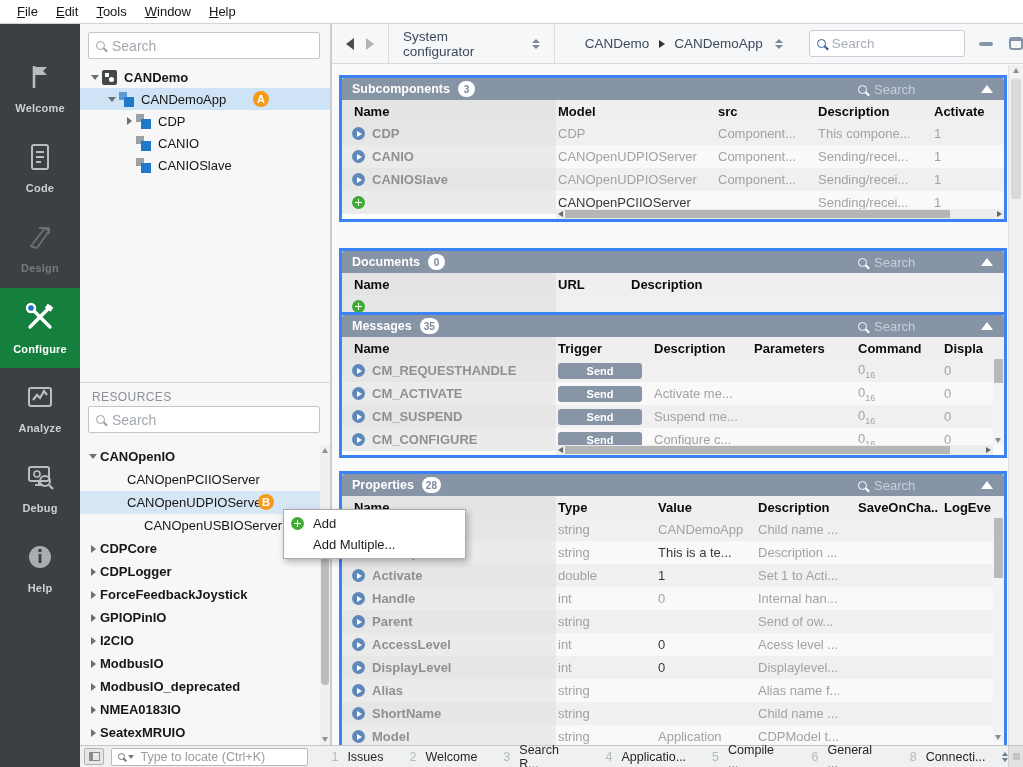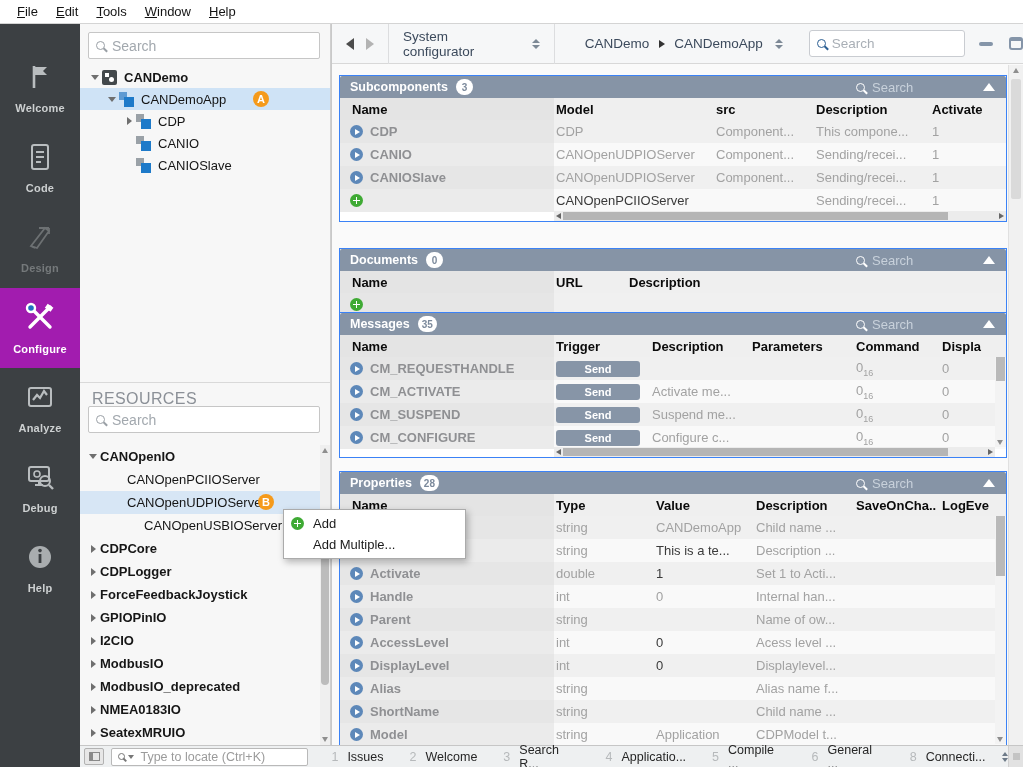--- a/index.html
+++ b/index.html
@@ -9,21 +9,21 @@
   
   .menubar{position:absolute;top:0;left:0;right:0;height:24px;background:#ffffff;border-bottom:1px solid #d4d4d4;display:flex;align-items:center;padding-left:8px;z-index:5}
   .menu-item{display:inline-block;font-size:13px;color:#141414;padding:2px 9px;cursor:default}
   .menu-item::first-letter{text-decoration:underline}
 
   
   .activitybar{position:absolute;top:24px;left:0;width:80px;bottom:0;background:#3c4043;z-index:4;padding-top:24px}
   .act-item{height:80px;display:flex;flex-direction:column;align-items:center;justify-content:center;gap:7px}
   .act-item .lbl{font-size:11px;font-weight:bold;color:#cdd0d1;letter-spacing:.2px}
   .act-item svg{stroke:#b9bdbf;fill:none;stroke-width:1.6}
-  .act-item.active{background:#a21caf}
+  .act-item.active{background:#15803d}
   .act-item.active .lbl{color:#fff}
   .act-item.active svg{stroke:#fff}
   .act-item.disabled .lbl{color:#75797b}
   .act-item.disabled svg{stroke:#6d7173}
 
   
   .leftpanel{position:absolute;left:80px;top:24px;width:251px;bottom:22px;background:#f7f7f7;border-right:1px solid #cfcfcf;z-index:3}
   .searchbox{position:absolute;left:8px;right:10px;height:27px;background:#fff;border:1px solid #c6c6c6;border-radius:2px;display:flex;align-items:center;padding:0 7px;gap:7px;color:#9aa0a6}
   .searchbox input{border:none;outline:none;flex:1;font-size:14px;font-family:inherit;color:#444;background:transparent}
   .searchbox input::placeholder{color:#a2a8ae}
@@ -40,21 +40,21 @@
   .proj-icon{width:15px;height:15px;background:#43484b;border-radius:2px;position:relative;flex:none;margin-right:7px}
   .proj-icon::before{content:"";position:absolute;left:3px;top:3px;width:4px;height:4px;background:#fff}
   .proj-icon::after{content:"";position:absolute;right:3px;bottom:3px;width:5px;height:5px;background:#fff;border-radius:50%}
   .comp-icon{width:15px;height:15px;position:relative;flex:none;margin-right:7px}
   .comp-icon::before{content:"";position:absolute;left:0;top:0;width:8px;height:8px;background:#9aa1a7}
   .comp-icon::after{content:"";position:absolute;right:0;bottom:0;width:10px;height:10px;background:#1e7ac9}
   .comp-icon.app::before{background:#5e9ad2}
   .badge{width:16px;height:16px;border-radius:50%;background:#f59a1b;color:#fff;font-size:11px;font-weight:bold;display:flex;align-items:center;justify-content:center;position:absolute;z-index:6}
   .b-bold{font-weight:bold}
 
-  .res-title{position:absolute;left:12px;font-size:16px;color:#8b9097;letter-spacing:.4px}
+  .res-title{position:absolute;left:12px;font-size:12px;color:#8b9097;letter-spacing:.4px}
   .divider-h{position:absolute;left:0;right:0;height:1px;background:#d9d9d9}
 
   
   .vscroll{position:absolute;width:10px;background:#efefef}
   .vscroll .thumb{position:absolute;left:1px;right:1px;background:#bcbcbc;border-radius:4px}
   .arr{width:0;height:0;position:absolute;left:2px}
   .arr.up{border-left:3.5px solid transparent;border-right:3.5px solid transparent;border-bottom:5px solid #8e8e8e}
   .arr.down{border-left:3.5px solid transparent;border-right:3.5px solid transparent;border-top:5px solid #8e8e8e}
 
   
@@ -71,21 +71,21 @@
   .updown .u{border-bottom:4px solid #7d8996}
   .updown .d{border-top:4px solid #7d8996}
   .bc-arrow{width:0;height:0;border-left:6px solid #333;border-top:4.5px solid transparent;border-bottom:4.5px solid transparent;margin:0 9px 0 10px}
   .nav-search{margin-left:26px;width:160px;height:27px;background:#fff;border:1px solid #c9ccd1;border-radius:3px;display:flex;align-items:center;padding:0 7px;gap:6px;color:#27476d}
   .nav-search input{border:none;outline:none;width:100%;font-size:13.5px;font-family:inherit;background:transparent;color:#444}
   .nav-search input::placeholder{color:#a9afb6}
   .win-min{width:15px;height:4px;background:#8595a9;border-radius:2px;margin-left:14px}
   .win-max{width:14px;height:13px;border:2px solid #8595a9;border-top-width:4px;border-radius:3px;margin-left:16px}
 
   
-  .section{position:absolute;left:7px;width:668px;background:#fff;border:1px solid #3b82f6}
+  .section{position:absolute;left:7px;width:668px;background:#fff;border:3px solid #3b82f6}
   .sec-header{height:22px;background:#8694a6;display:flex;align-items:center;position:relative;border-radius:2px 2px 0 0}
   .sec-title{color:#fff;font-size:12.5px;font-weight:bold;margin-left:10px}
   .sec-count{min-width:17px;height:16px;padding:0 4px;border-radius:9px;background:#fff;color:#7c8a9c;font-size:10px;font-weight:bold;display:flex;align-items:center;justify-content:center;margin-left:8px}
   .sec-search{position:absolute;left:516px;display:flex;align-items:center;gap:7px;color:#fff}
   .sec-search .ph{color:#c8d1db;font-size:13px}
   .sec-collapse{position:absolute;right:11px;top:7px;width:0;height:0;border-left:6px solid transparent;border-right:6px solid transparent;border-bottom:8px solid #fff}
 
   .thead,.trow{display:grid;align-items:center;font-size:13px}
   .thead{height:22px;font-weight:bold;color:#0b0b0b;background:#efefef}
   .thead .c{padding-left:2px;white-space:nowrap;overflow:hidden}
@@ -607,21 +607,21 @@
       <span class="c"></span>
         <span class="c"></span>
     </div>
     <div class="trow g-prop">
       <span class="c c0">
           <span class="play"></span>
           <span>Parent</span>
         </span>
       <span class="c">string</span>
       <span class="c"></span>
-      <span class="c">Name of ow...</span>
+      <span class="c">Send of ow...</span>
       <span class="c"></span>
         <span class="c"></span>
     </div>
     <div class="trow g-prop">
       <span class="c c0">
           <span class="play"></span>
           <span>AccessLevel</span>
         </span>
       <span class="c">int</span>
       <span class="c dark-cell">0</span>

